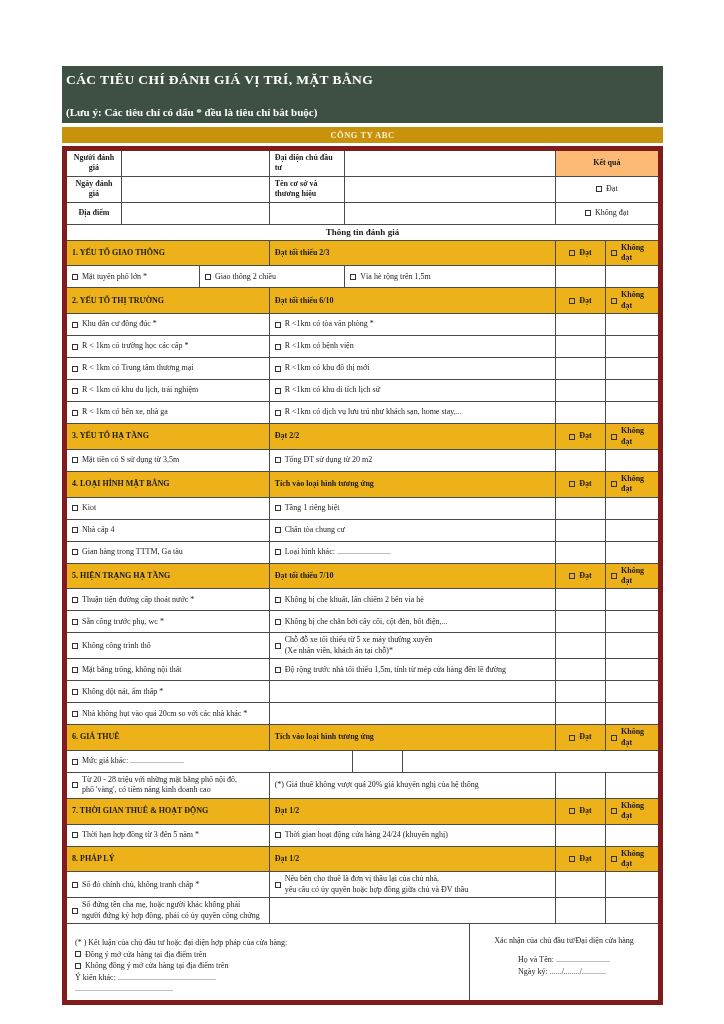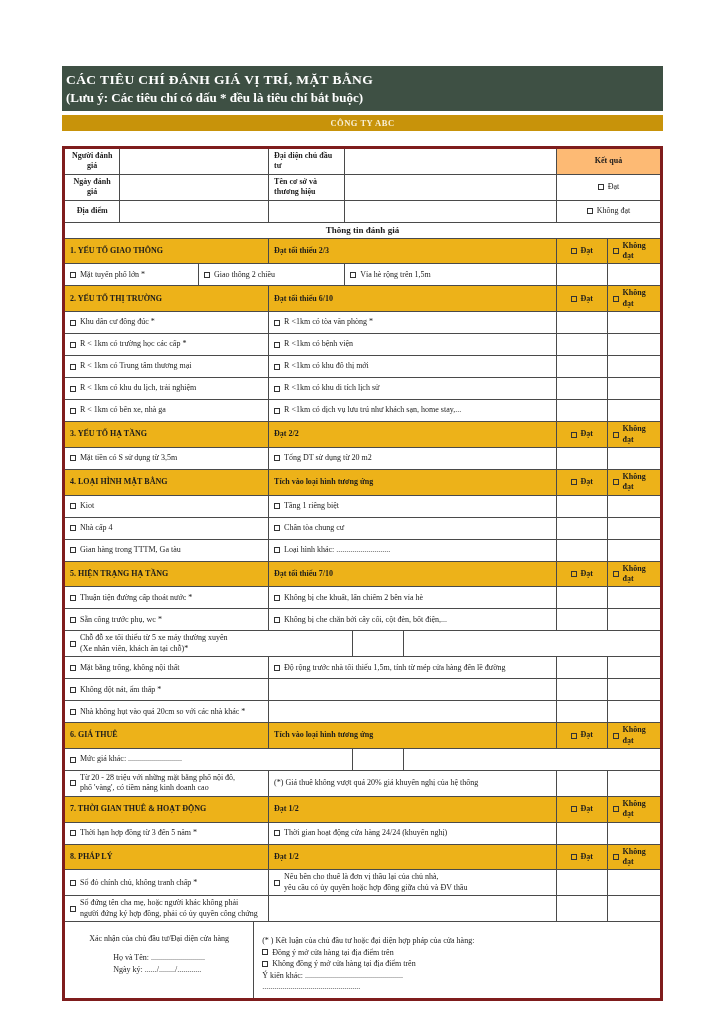--- a/index.html
+++ b/index.html
@@ -2,23 +2,23 @@
 <html><head>
 <meta charset="utf-8">
 <style>
   *{box-sizing:border-box;margin:0;padding:0}
   html,body{background:#fff}
   body{font-family:"Liberation Serif","DejaVu Serif",serif;color:#1b1b1b}
   .page{position:relative;width:724px;height:1024px;background:#ffffff;overflow:hidden}
   .doc{position:absolute;left:62px;top:66px;width:601px}
   .hdr{background:#3e5044;color:#ffffff;padding:6px 4px 5px}
   .hdr-title{font-size:13.5px;font-weight:bold;letter-spacing:.4px}
-  .hdr-sub{font-size:13px;font-weight:bold;margin-top:2px}
+  .hdr-sub{font-size:11px;font-weight:bold;margin-top:18px}
   .company{background:#c8930a;color:#f8efd4;text-align:center;font-weight:bold;font-size:8.5px;padding:3px 0;margin-top:4px;letter-spacing:.5px}
-  .grid{border:3px solid #7f1d1d;margin-top:15px;background:#fff}
+  .grid{border:5px solid #7f1d1d;margin-top:3px;background:#fff}
   .row{display:flex;border-bottom:1px solid #4a4a4a}
   .grid > .row:last-child{border-bottom:none}
   .cell{border-right:1px solid #4a4a4a;display:flex;align-items:center;padding:2px 5px;font-size:8px;line-height:1.3;min-width:0}
   .row > .cell:last-child{border-right:none}
   .info-row{min-height:22px}
   .i-lab{width:9.3%;font-weight:bold;justify-content:center;text-align:center}
   .i-in{width:25%}
   .i-lab2{width:12.8%;font-weight:bold;justify-content:center;}
   .i-in2{width:35.6%}
   .i-res{width:17.3%;justify-content:center}
@@ -294,20 +294,24 @@
               <div class="txt">Sẵn công trước phụ, wc *</div>
             </div>
             <div class="cell c2b">
               <span class="cb"></span>
               <div class="txt">Không bị che chắn bởi cây cối, cột đèn, bốt điện,...</div>
             </div>
             <div class="cell c-res"></div>
             <div class="cell c-res2"></div>
           </div>
           <div class="row item-row">
+            <div class="cell c2a">
+              <span class="cb"></span>
+              <div class="txt">Không công trình thô</div>
+            </div>
             <div class="cell c2b">
               <span class="cb"></span>
               <div class="txt">Chỗ đỗ xe tối thiểu từ 5 xe máy thường xuyên
 (Xe nhân viên, khách ăn tại chỗ)*</div>
             </div>
             <div class="cell c-res"></div>
             <div class="cell c-res2"></div>
           </div>
           <div class="row item-row">
             <div class="cell c2a">
@@ -432,37 +436,37 @@
             </div>
             <div class="cell c2b">
               <div class="txt"></div>
             </div>
             <div class="cell c-res"></div>
             <div class="cell c-res2"></div>
           </div>
         </div>
 
       <div class="row footer-row">
+        <div class="cell f-left">
+          <div>(* ) Kết luận của chủ đầu tư hoặc đại diện hợp pháp của cửa hàng:</div>
+          <div class="f-line">
+            <span class="cb"></span>
+            <span>Đồng ý mở cửa hàng tại địa điểm trên</span>
+          </div>
+          <div class="f-line">
+            <span class="cb"></span>
+            <span>Không đồng ý mở cửa hàng tại địa điểm trên</span>
+          </div>
+          <div>Ý kiến khác: .................................................</div>
+          <div>.................................................</div>
+        </div>
         <div class="cell f-right">
           <div>Xác nhận của chủ đầu tư/Đại diện cửa hàng</div>
           <div class="sig-block">
             <div>Họ và Tên: ...........................</div>
             <div>Ngày ký: ....../......../............</div>
           </div>
         </div>
-        <div class="cell f-left">
-          <div>(* ) Kết luận của chủ đầu tư hoặc đại diện hợp pháp của cửa hàng:</div>
-          <div class="f-line">
-            <span class="cb"></span>
-            <span>Đồng ý mở cửa hàng tại địa điểm trên</span>
-          </div>
-          <div class="f-line">
-            <span class="cb"></span>
-            <span>Không đồng ý mở cửa hàng tại địa điểm trên</span>
-          </div>
-          <div>Ý kiến khác: .................................................</div>
-          <div>.................................................</div>
-        </div>
       </div>
 
     </div>
   </div>
 </div>
 
 </body></html>

